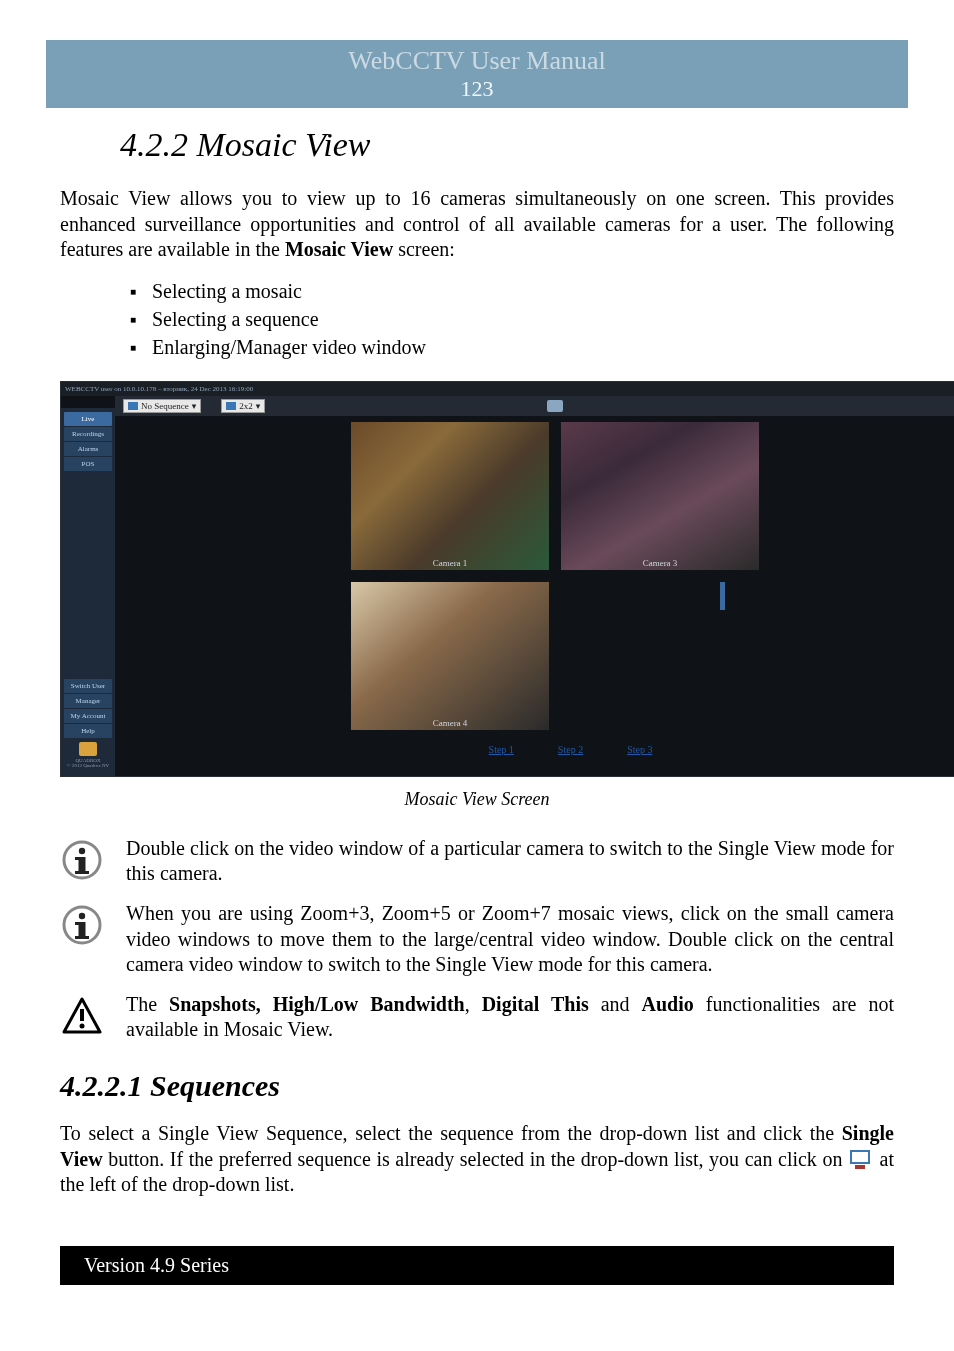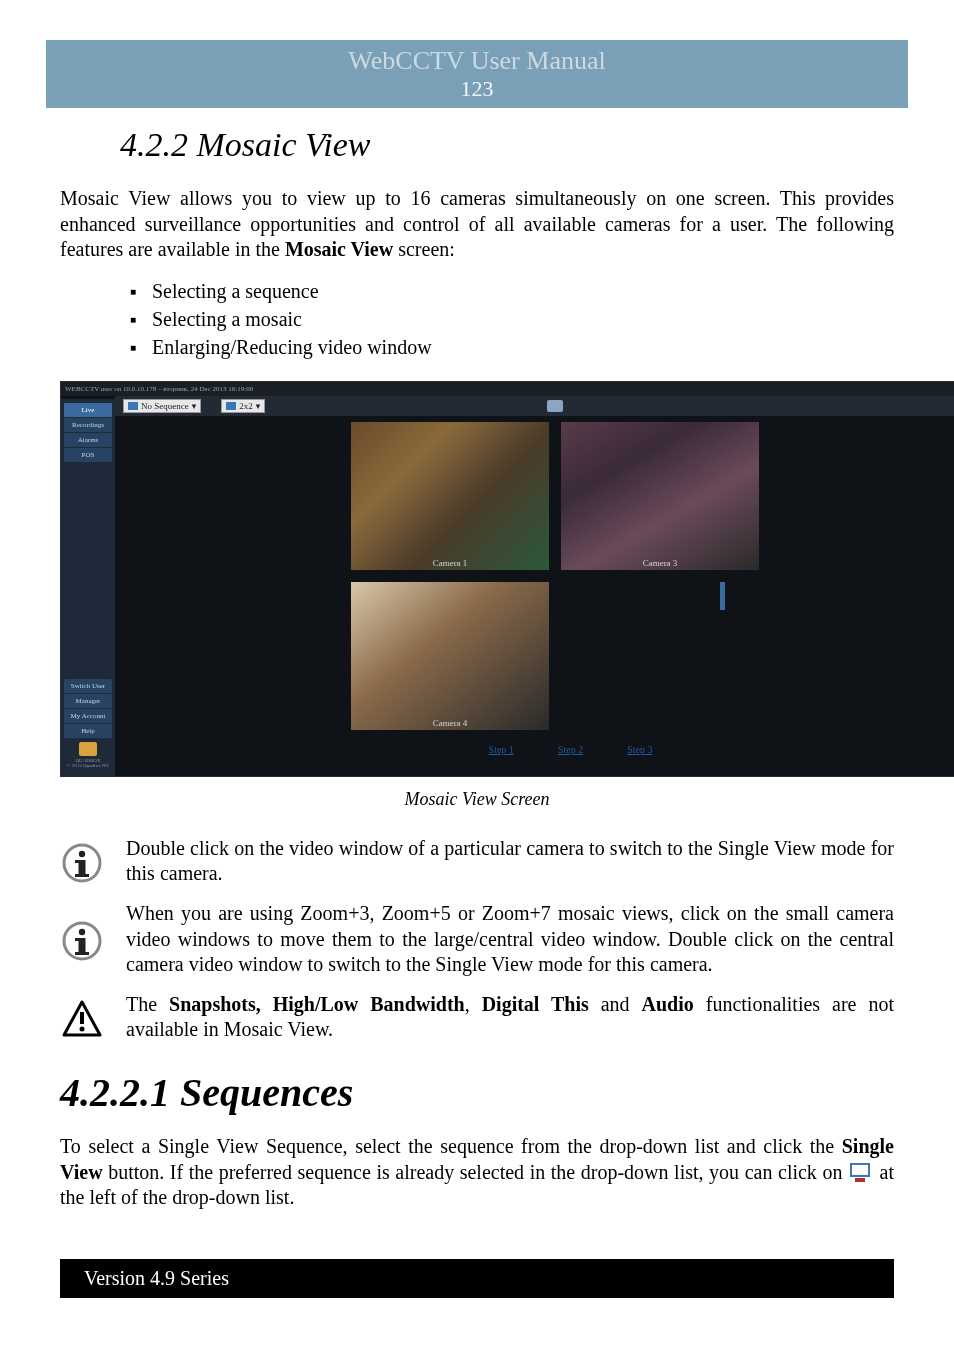--- a/index.html
+++ b/index.html
@@ -2,37 +2,37 @@
 <html><head>
 <meta charset="utf-8">
 <style>
   * { box-sizing: border-box; margin: 0; padding: 0; }
   html, body { width: 954px; background: #fff; font-family: "Times New Roman", Times, serif; color: #000; }
   .page { width: 954px; padding: 40px 60px 20px 60px; }
   .header-bar { background: #7aa0b8; color: #fff; font-size: 26px; padding: 6px 14px; display: flex; justify-content: space-between; align-items: center; margin: 0 -14px 18px -14px; flex-direction: column; }
   .header-title { opacity: 0.6; }
   .header-page { opacity: 0.9; font-size: 22px; }
   h2.section { font-style: italic; font-weight: normal; font-size: 34px; margin: 8px 0 22px 60px; }
-  h2.subsection { font-style: italic; font-weight: bold; font-size: 40px; margin: 26px 0 18px 0; }
+  h2.subsection { font-style: italic; font-weight: bold; font-size: 30px; margin: 26px 0 18px 0; }
   p.body { font-size: 20px; line-height: 1.28; text-align: justify; margin-bottom: 14px; }
   ul.features { list-style: none; margin: 0 0 20px 70px; }
   ul.features li { font-size: 20px; line-height: 1.4; position: relative; padding-left: 22px; }
   ul.features li::before { content: "■"; font-size: 10px; position: absolute; left: 0; top: 8px; }
   .bold { font-weight: bold; }
 
   
   .screenshot { width: 936px; height: 396px; margin: 6px auto 12px auto; background: #0f1216; position: relative; border: 1px solid #2a2f36; }
   .ss-topbar { position: absolute; top: 0; left: 0; right: 0; height: 14px; background: #1a1f26; display: flex; justify-content: space-between; align-items: center; padding: 0 4px; }
   .ss-close { width: 14px; height: 10px; background: #2c5d9e; color: #fff; font-size: 8px; line-height: 10px; text-align: center; }
   .ss-status { color: #8fa3b8; font-size: 7px; }
   .ss-toolbar { position: absolute; top: 14px; left: 54px; right: 0; height: 20px; background: #242a33; display: flex; align-items: center; padding-left: 8px; gap: 20px; }
   .ss-drop { background: #e8e8e8; border: 1px solid #999; font-size: 9px; padding: 1px 4px; display: inline-flex; align-items: center; gap: 3px; color: #222; }
   .ss-drop .ico { width: 10px; height: 8px; background: #3b76b5; display: inline-block; }
   .ss-toolbar-center { position: absolute; left: 50%; transform: translateX(-50%); width: 16px; height: 12px; background: #8aa6c2; border-radius: 2px; }
-  .ss-sidebar { position: absolute; top: 17px; left: 0; width: 54px; bottom: 0; background: #1e2a3a; display: flex; flex-direction: column; justify-content: space-between; padding: 4px 0; }
+  .ss-sidebar { position: absolute; top: 26px; left: 0; width: 54px; bottom: 0; background: #1e2a3a; display: flex; flex-direction: column; justify-content: space-between; padding: 4px 0; }
   .ss-side-group { display: flex; flex-direction: column; gap: 1px; }
   .ss-side-item { font-size: 7px; color: #bcd4ea; text-align: center; padding: 3px 2px; background: #284362; margin: 0 3px; border-radius: 1px; }
   .ss-side-item.active { background: #3a6aa0; color: #fff; }
   .ss-logo-area { text-align: center; padding: 4px 2px; }
   .ss-logo { width: 18px; height: 14px; background: #d9a23c; margin: 0 auto 2px auto; border-radius: 2px; }
   .ss-logotext { font-size: 5px; color: #8899aa; }
   .ss-main { position: absolute; top: 34px; left: 54px; right: 0; bottom: 0; background: #0f1216; display: flex; flex-direction: column; align-items: center; }
   .ss-mosaic { display: grid; grid-template-columns: 198px 198px; grid-template-rows: 148px 148px; gap: 12px; margin-top: 6px; }
   .ss-cam { position: relative; background: #333; overflow: hidden; }
   .ss-cam-label { position: absolute; bottom: 2px; left: 50%; transform: translateX(-50%); font-size: 9px; color: #d0d6dc; }
@@ -40,21 +40,21 @@
   .cam2 { background: linear-gradient(160deg,#e8e4da 0%,#b8a890 30%,#6a5a4a 60%,#2a2a2a 100%); }
   .cam3 { background: linear-gradient(150deg,#5a3a4a 0%,#3a2a3a 30%,#6a4a5a 60%,#2a2a2a 100%); }
   .cam4 { background: linear-gradient(140deg,#d8c8a8 0%,#8a6a4a 40%,#5a4a3a 70%,#2a2a2a 100%); }
   .ss-handle-left { position: absolute; left: 54px; top: 200px; width: 5px; height: 28px; background: #3a6aa0; }
   .ss-handle-right { position: absolute; right: 270px; top: 200px; width: 5px; height: 28px; background: #3a6aa0; }
   .ss-steps { display: flex; gap: 44px; margin-top: 14px; margin-left: 31px; }
   .ss-step { font-size: 10px; color: #2258a8; text-decoration: underline; }
 
   .caption { text-align: center; font-style: italic; font-weight: normal; font-size: 18px; margin: 10px 0 26px 0; }
 
-  .note-row { display: flex; align-items: center; gap: 22px; margin-bottom: 14px; }
+  .note-row { display: flex; align-items: flex-start; gap: 22px; margin-bottom: 14px; }
   .note-icon { width: 44px; flex: 0 0 44px; display: flex; align-items: flex-start; justify-content: center; padding-top: 4px; }
   .note-icon svg { width: 40px; height: 40px; }
   .note-text { flex: 1; font-size: 20px; line-height: 1.28; text-align: justify; }
 
   .inline-icon { display: inline-block; width: 26px; height: 20px; vertical-align: middle; position: relative; top: -2px; }
   .inline-icon .frame { width: 20px; height: 14px; border: 2px solid #3b76b5; background: #fff; position: absolute; top: 1px; left: 2px; }
   .inline-icon .base { width: 10px; height: 4px; background: #a33; position: absolute; bottom: 0; left: 7px; }
 
   .footer-bar { background: #000; color: #fff; font-size: 20px; padding: 8px 24px; margin-top: 48px; }
 </style>
@@ -72,23 +72,23 @@
     <span>4.2.2</span>
     <span> </span>
     <span>Mosaic View</span>
   </h2>
 
   <p class="body">
     <span>Mosaic View allows you to view up to 16 cameras simultaneously on one screen. This provides enhanced surveillance opportunities and control of all available cameras for a user. The following features are available in the </span><span class="bold">Mosaic View</span><span> screen:</span>
   </p>
 
   <ul class="features">
+    <li>Selecting a mosaic</li>
     <li>Selecting a sequence</li>
-    <li>Selecting a mosaic</li>
-    <li>Enlarging/Reducing video window</li>
+    <li>Enlarging/Manager video window</li>
   </ul>
 
   <div class="screenshot">
     <div class="ss-topbar">
       <span class="ss-status">WEBCCTV user on 10.0.10.178 – вторник, 24 Dec 2013 16:19:00</span>
       <span class="ss-close">×</span>
     </div>
     <div class="ss-toolbar">
       <span class="ss-drop">
           <span class="ico"></span>

